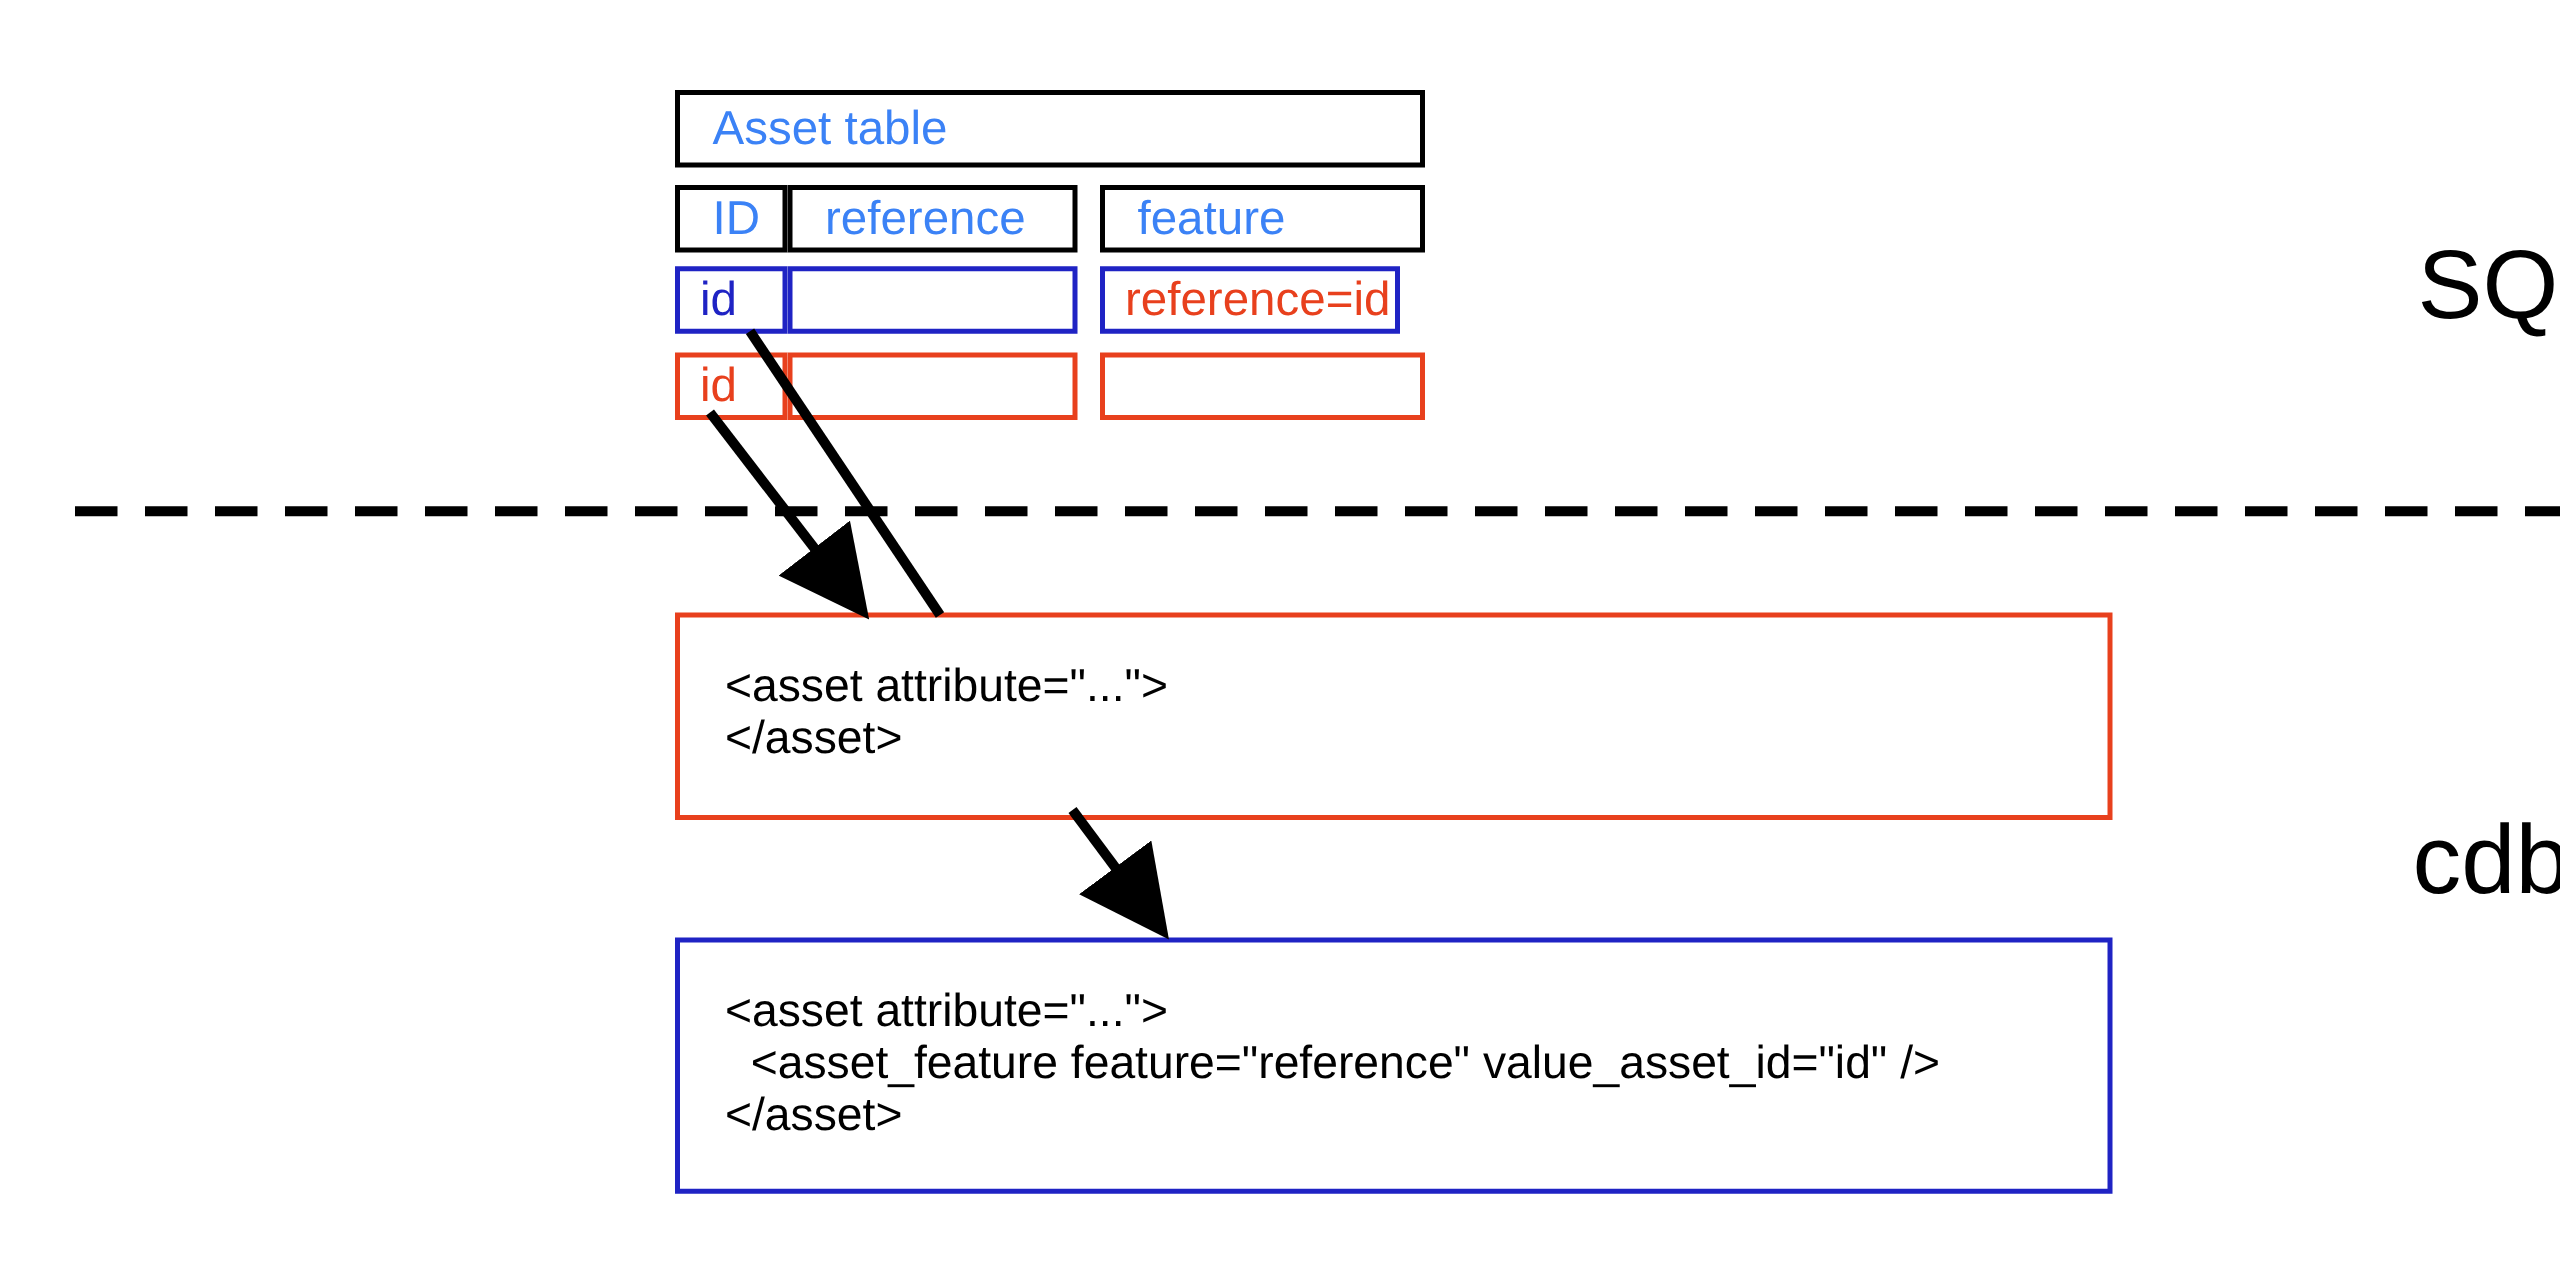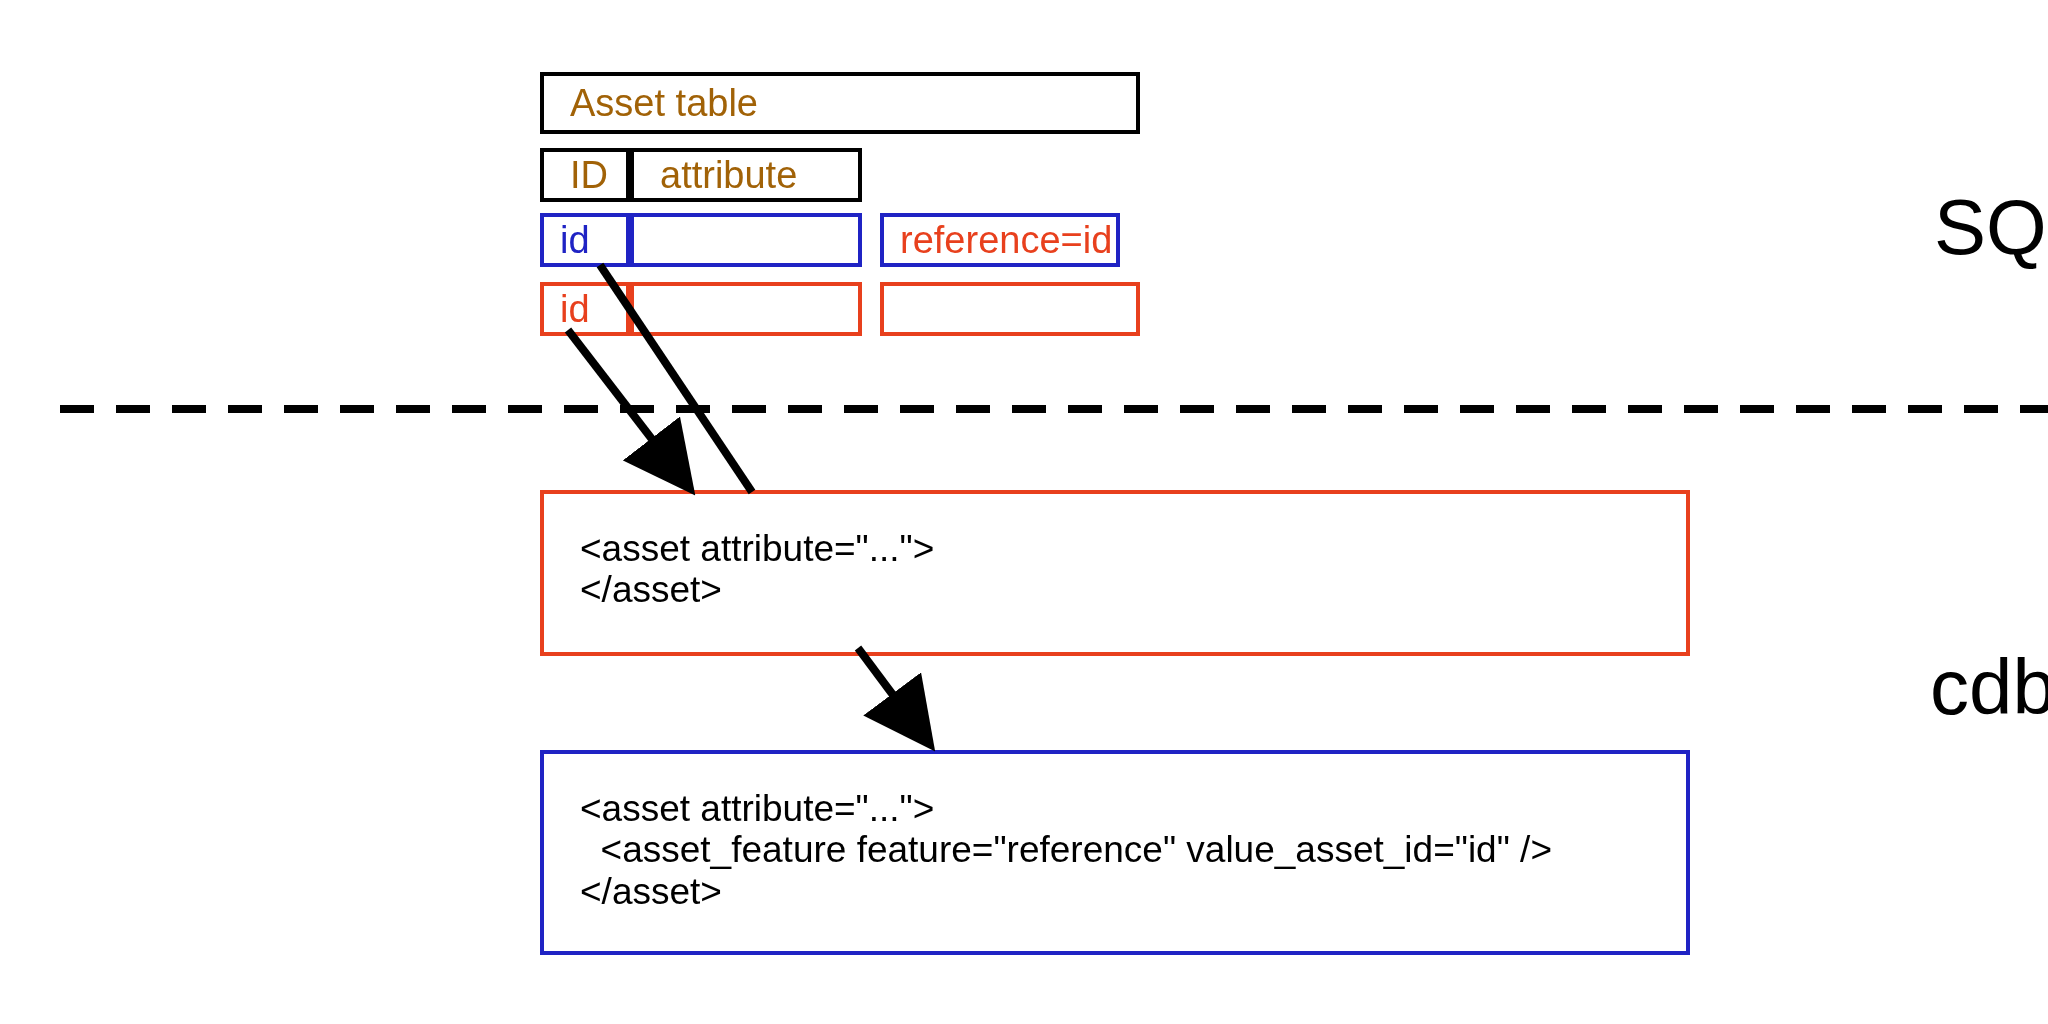--- a/index.html
+++ b/index.html
@@ -26,21 +26,21 @@
     box-sizing: border-box;
     background: #ffffff;
     display: flex;
     align-items: center;
     font-size: 38px;
     line-height: 1;
     color: #000000;
     padding-left: 16px;
     white-space: nowrap;
   }
-  .cell-black { border: 4px solid #000000; color: #a16207; padding-left: 26px; }
+  .cell-black { border: 4px solid #000000; color: #3b82f6; padding-left: 26px; }
   .cell-blue  { border: 4px solid #1f23c4; color: #1f23c4; }
   .cell-red   { border: 4px solid #e8401d; color: #e8401d; }
   .cell-blue-redtext { border: 4px solid #1f23c4; color: #e8401d; }
 
   #title-cell   { left: 540px; top: 72px;  width: 600px; height: 62px; }
 
   #hdr-id       { left: 540px; top: 148px; width: 90px;  height: 54px; }
   #hdr-attr     { left: 630px; top: 148px; width: 232px; height: 54px; }
   #hdr-feat     { left: 880px; top: 148px; width: 260px; height: 54px; }
 
@@ -86,21 +86,22 @@
   }
 </style>
 </head>
 <body>
 
 <div id="stage">
 
   <div class="tbl-cell cell-black" id="title-cell">Asset table</div>
 
   <div class="tbl-cell cell-black" id="hdr-id">ID</div>
-  <div class="tbl-cell cell-black" id="hdr-attr">attribute</div>
+  <div class="tbl-cell cell-black" id="hdr-attr">reference</div>
+  <div class="tbl-cell cell-black" id="hdr-feat">feature</div>
 
   <div class="tbl-cell cell-blue" id="row1-id">id</div>
   <div class="tbl-cell cell-blue" id="row1-attr"></div>
   <div class="tbl-cell cell-blue-redtext" id="row1-feat">reference=id</div>
 
   <div class="tbl-cell cell-red" id="row2-id">id</div>
   <div class="tbl-cell cell-red" id="row2-attr"></div>
   <div class="tbl-cell cell-red" id="row2-feat"></div>
 
   <div class="side-label" id="label-sql">SQL</div>

